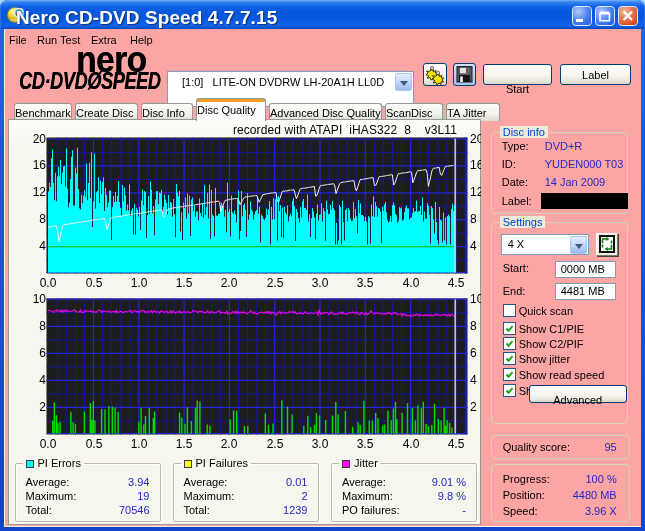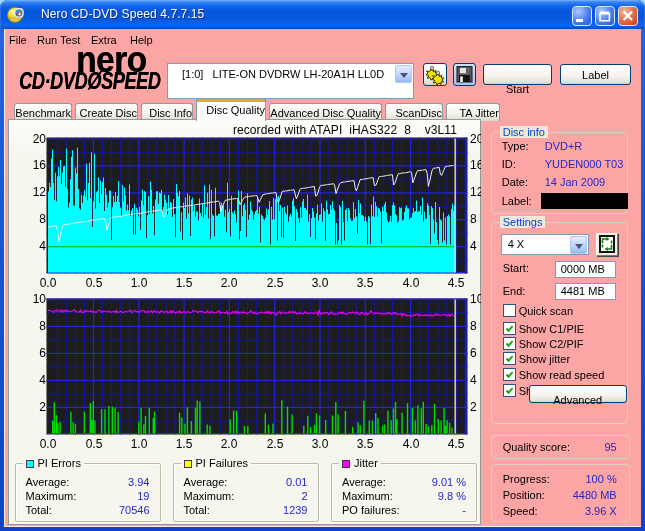--- a/index.html
+++ b/index.html
@@ -3,51 +3,51 @@
 <style>
 *{margin:0;padding:0;box-sizing:border-box}
 html,body{width:645px;height:531px;overflow:hidden}
 body{font-family:"Liberation Sans",sans-serif;font-size:11px;color:#000;position:relative;background:#a6d7f8}
 #winframe{position:absolute;left:0;top:0;width:645px;height:531px;border-radius:8px 8px 0 0;
 background:linear-gradient(180deg,#2765e2 0,#1c54d8 40%,#1143ca 100%)}
 
 #title{position:absolute;left:0;top:0;width:645px;height:29px;border-radius:8px 8px 0 0;
 background:linear-gradient(180deg,#1765e8 0%,#4490f2 5%,#2d7ef0 10%,#1063e8 22%,#0858de 38%,#0757dd 62%,#0c5fe6 78%,#0f64ea 88%,#0a53cc 96%,#0845b4 100%);
 box-shadow:inset 0 1px 0 #6aaaf8,inset 1px 0 0 #2a70e8,inset -1px 0 0 #2a70e8}
-#title .txt{position:absolute;left:41px;top:7px;font-size:12px;font-weight:normal;color:#fff;
+#title .txt{position:absolute;left:16px;top:7px;font-size:19px;font-weight:bold;color:#fff;
 text-shadow:1px 1px 1px #0d2f72;letter-spacing:.1px}
 #icon{position:absolute;left:7px;top:6px;width:17px;height:17px}
 .wbtn{position:absolute;top:6px;width:20px;height:20px;border-radius:4px;border:1px solid #dfeafc}
 #bmin{left:572px;background:radial-gradient(circle at 30% 25%,#b0c8fa 0%,#4a7ef0 55%,#2356d8 100%)}
 #bmax{left:595px;background:radial-gradient(circle at 30% 25%,#b0c8fa 0%,#4a7ef0 55%,#2356d8 100%)}
 #bclose{left:618px;background:radial-gradient(circle at 30% 25%,#f4b49a 0%,#e2693f 55%,#c03c0e 100%)}
 
 #client{position:absolute;left:4px;top:29px;width:637px;height:497px;background:#fca5a5;
 box-shadow:0 1px 0 #f4f0dc,1px 0 0 #f4f0dc inset}
 #menu span{position:absolute;top:5px}
 #logo1{position:absolute;left:72px;top:12px;font-size:37px;font-weight:bold;line-height:1;
 letter-spacing:-.5px;transform:scaleX(.9);transform-origin:0 0;text-shadow:.5px 0 0 #000}
 #logo2{position:absolute;left:15px;top:40px;font-size:24px;font-weight:bold;font-style:italic;line-height:1;
 letter-spacing:-.5px;transform:scaleX(.755);transform-origin:0 0;text-shadow:.4px 0 0 #000}
 .tbox{position:absolute;background:#fff;border:1px solid #7f9db9}
-#drive{left:163px;top:34px;width:247px;height:36px}
+#drive{left:163px;top:42px;width:247px;height:36px}
 #drive .t{position:absolute;left:14px;top:4px;white-space:pre}
 .cbtn{position:absolute;right:1px;top:1px;height:18px;width:17px;border:1px solid #aec8f0;border-radius:2px;
 background:linear-gradient(180deg,#e4eefd 0%,#c8d9fa 45%,#aac4f4 85%,#98b5ec 100%)}
 .cbtn i{position:absolute;left:4px;top:7px;border:4px solid transparent;border-top:5px solid #44577c}
 .btn{position:absolute;border:1px solid #003c74;border-radius:3px;
 background:linear-gradient(180deg,#ffffff 0%,#f5f4ef 55%,#e8e6da 85%,#d8d4c0 100%);
 text-align:center;font-size:11px}
 #hbtn{left:419px;top:34px;width:24px;height:23px}
 #fbtn{left:449px;top:34px;width:23px;height:23px}
 #start{left:479px;top:35px;width:69px;height:21px;padding-top:18px}
 #exit{left:556px;top:35px;width:71px;height:21px;padding-top:4px}
 
 .tab{position:absolute;top:74px;height:18px;border:1px solid #919b9c;border-bottom:none;border-radius:3px 3px 0 0;
-background:linear-gradient(180deg,#fefefe 0%,#f2f1ea 60%,#dcd9cc 100%);text-align:right;padding-top:3px;z-index:2}
+background:linear-gradient(180deg,#fefefe 0%,#f2f1ea 60%,#dcd9cc 100%);text-align:left;padding-top:3px;z-index:2}
 .tab.on{top:70px;height:22px;background:#fdfdfb;z-index:6;padding-top:5px;border-top:none}
 .tab.on:before{content:"";position:absolute;left:-1px;top:-1px;right:-1px;height:3px;border-radius:3px 3px 0 0;
 background:linear-gradient(180deg,#f6a41f 0,#ef9c2e 100%);border:1px solid #919b9c;border-bottom:none}
 
 #page{position:absolute;left:4px;top:90px;width:473px;height:406px;background:linear-gradient(180deg,#fdfdfa 0,#f6f5ee 36px);border:1px solid #919b9c;z-index:5}
 #charts text.ax{font:12px "Liberation Sans",sans-serif;fill:#000}
 #charts text.rec{font:12px "Liberation Sans",sans-serif;fill:#000;letter-spacing:.1px}
 
 .grp{position:absolute;border:1px solid #d5d2bf;border-radius:4px}
 .grp .cap{position:absolute;left:8px;top:-7px;background:#ece9d8;padding:0 3px;color:#0046d5}

